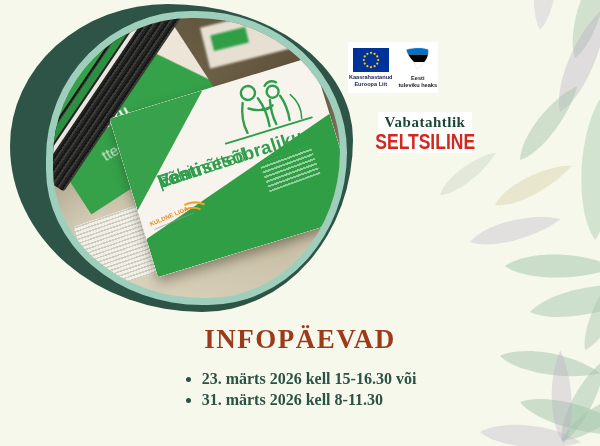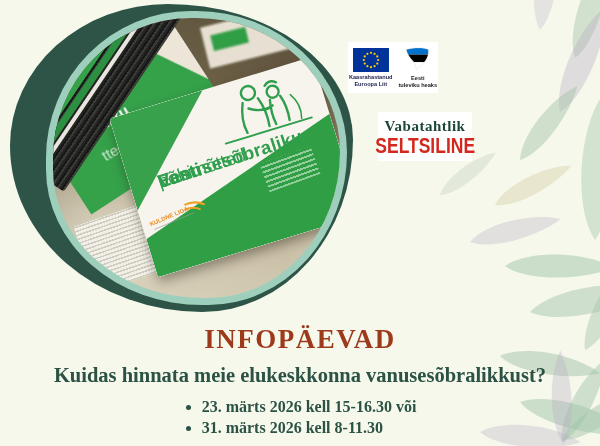--- a/index.html
+++ b/index.html
@@ -72,21 +72,21 @@
   .cover .cover-title .l1{font-size:18.5px;font-weight:700;letter-spacing:.3px;}
   .cover .cover-title .l2b{font-size:18.5px;font-weight:700;}
   .cover .cover-title .l2l{font-size:18.5px;font-weight:300;}
   .cover .kuldne{left:0px;top:98px;width:76px;height:28px;transform:rotate(-6deg);}
   
   .logo-block{position:absolute;background:#ffffff;z-index:2;display:flex;align-items:center;justify-content:center;}
   .eu-block{left:348px;top:42px;width:90px;height:51px;gap:6px;}
   .logo-cell{display:flex;flex-direction:column;align-items:center;justify-content:center;}
   .logo-caption{font:700 5.6px "Liberation Sans",sans-serif;color:#20264f;text-align:center;line-height:1.25;margin-top:2px;}
   .ee-caption{color:#222;}
-  .selts-block{left:378px;top:112px;width:94px;height:49px;flex-direction:column;}
+  .selts-block{left:378px;top:112px;width:94px;height:41px;flex-direction:column;}
   .selts-line1{font:700 15px "Liberation Serif",serif;color:#1c4636;letter-spacing:.5px;line-height:1;}
   .selts-line2{font:700 19px "Liberation Sans",sans-serif;color:#d2281e;letter-spacing:0;line-height:1;
     transform:scale(.92,1.12);transform-origin:center top;margin-top:1px;}
   
   .content{position:absolute;left:0;right:0;top:320px;text-align:center;z-index:2;}
   .main-title{font:700 27px "Liberation Serif",serif;color:#9e3a1c;letter-spacing:1.5px;margin:4px;}
   .subtitle{font:700 20.5px "Liberation Serif",serif;color:#2b5244;margin:9px 0 0 0;}
   .bullets{display:inline-block;text-align:left;margin:8px 0 0 0;padding:0 0 0 18px;}
   .bullets li{font:700 16px "Liberation Serif",serif;color:#2b5244;margin:3px 0;list-style:disc;}
 </style>
@@ -218,18 +218,17 @@
   </div>
 </div>
 
 <div class="logo-block selts-block">
   <div class="selts-line1">Vabatahtlik</div>
   <div class="selts-line2">SELTSILINE</div>
 </div>
 
 <div class="content">
   <h1 class="main-title">INFOPÄEVAD</h1>
-  <div class="subtitle">Kuidas hinnata meie elukeskkonna vanusesõbralikkust?</div>
   <ul class="bullets">
     <li>23. märts 2026 kell 15-16.30 või</li>
     <li>31. märts 2026 kell 8-11.30</li>
   </ul>
 </div>
 
 </body></html>

